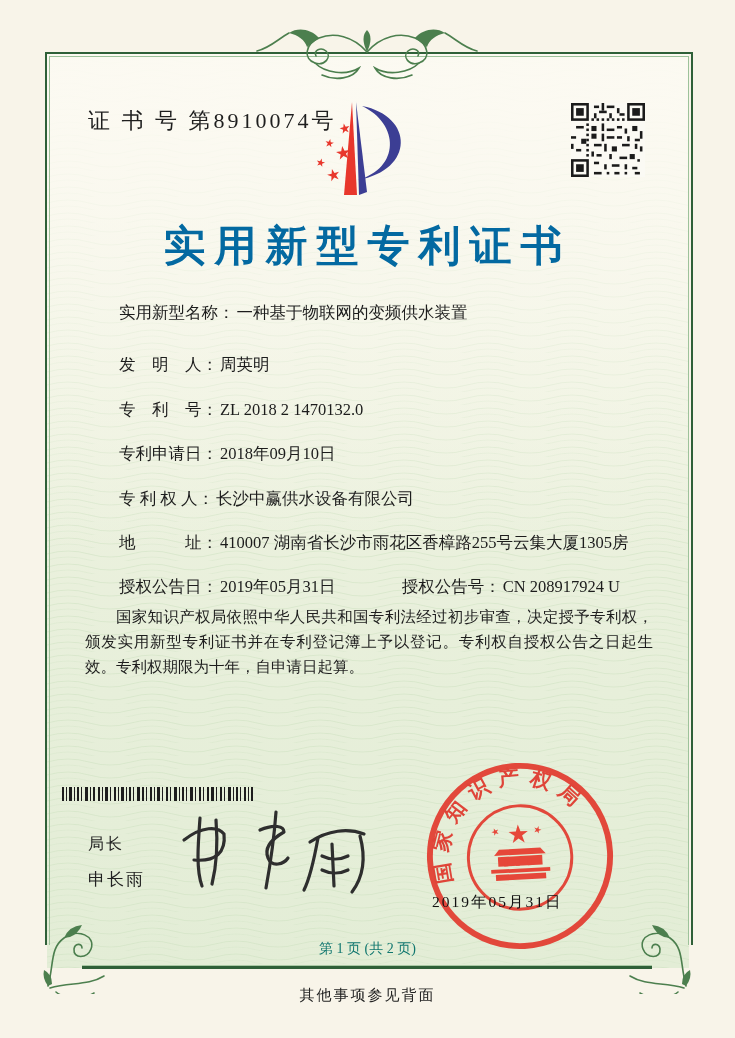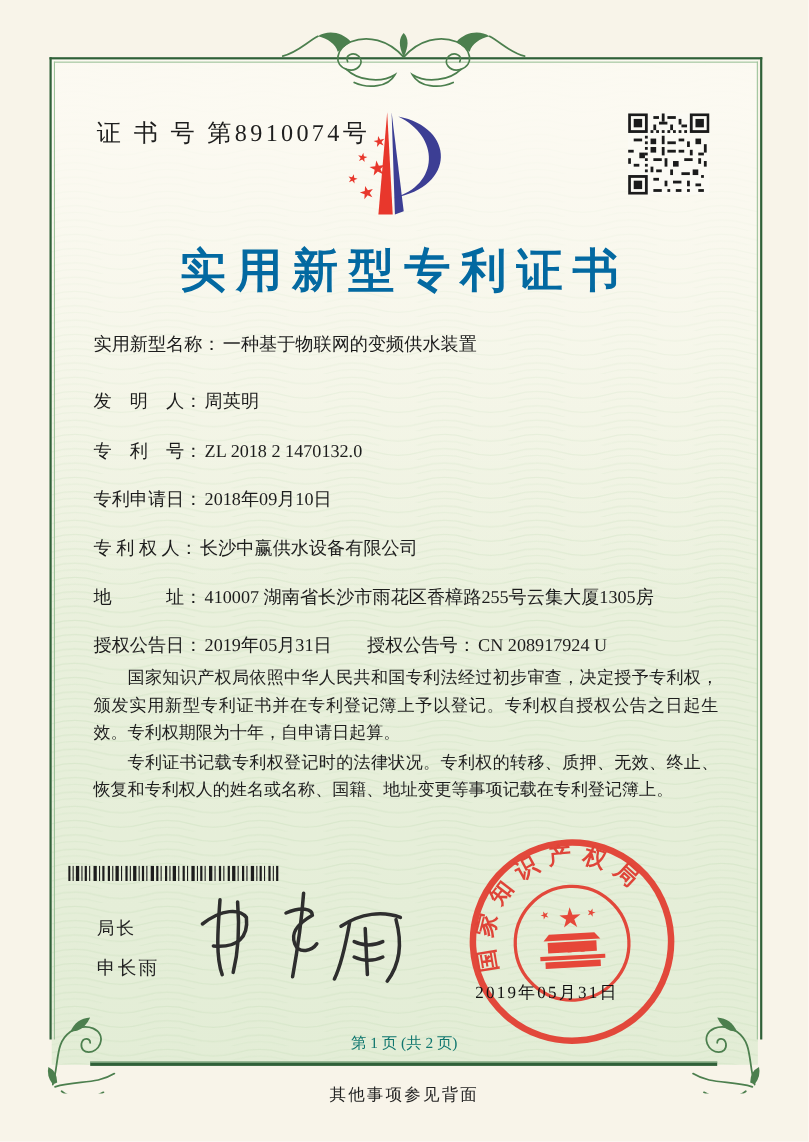--- a/index.html
+++ b/index.html
@@ -19,21 +19,21 @@
   .ornament{position:absolute;pointer-events:none;}
   .orn-green{stroke:#4c7f4e;fill:none;stroke-width:1.6;stroke-linecap:round;}
   .orn-fill{fill:#4c7f4e;stroke:none;}
   .cert-no{position:absolute;left:88px;top:106px;font-size:22px;letter-spacing:3px;color:#1e1e1e;}
   .logo{position:absolute;left:288px;top:96px;}
   .qr{position:absolute;left:571px;top:103px;}
   .title{position:absolute;left:0;top:218px;width:100%;text-align:center;
          font-size:42px;font-weight:bold;letter-spacing:9px;color:#0369a1;}
   .fields{position:absolute;left:85px;top:300px;width:575px;font-size:16.5px;color:#1c1c1c;}
   .frow{position:absolute;left:0;white-space:nowrap;}
-  .flabel{display:inline-block;min-width:93px;}
+  .flabel{display:inline-block;min-width:93px;margin-left:34px;}
   .fvalue{margin-left:2px;margin-top:12px;}
   .fpair2{position:absolute;left:285px;top:0;}
   .body-text{position:absolute;left:85px;top:604px;width:568px;font-size:15.5px;
          line-height:25px;color:#1e1e1e;text-align:justify;}
   .body-text p{margin:0 0 2px 0;text-indent:2em;}
   .barcode{position:absolute;left:62px;top:787px;}
   .sig-role{position:absolute;left:88px;top:834px;font-size:16px;letter-spacing:2px;}
   .sig-name{position:absolute;left:88px;top:868px;font-size:17px;letter-spacing:2px;}
   .signature{position:absolute;left:172px;top:800px;}
   .seal{position:absolute;left:424px;top:760px;transform:rotate(-3deg);}
@@ -216,21 +216,20 @@
     <div class="frow" style="top:276px;">
       <span class="flabel">授权公告日：</span><span class="fvalue">2019年05月31日</span>
       <span class="fpair2" style="position:static;margin-left:28px;">
         <span class="flabel" style="min-width:0;">授权公告号：</span><span class="fvalue">CN 208917924 U</span>
       </span>
     </div>
   </div>
 
   <div class="body-text">
     <p>国家知识产权局依照中华人民共和国专利法经过初步审查，决定授予专利权，颁发实用新型专利证书并在专利登记簿上予以登记。专利权自授权公告之日起生效。专利权期限为十年，自申请日起算。</p>
-    <p>专利证书记载专利权登记时的法律状况。专利权的转移、质押、无效、终止、恢复和专利权人的姓名或名称、国籍、地址变更等事项记载在专利登记簿上。</p>
   </div>
 
   <svg class="barcode" width="192" height="14">
     <g fill="#1d1d1d">
       <rect x="0" width="2" height="14"></rect>
         <rect x="4" width="1" height="14"></rect>
         <rect x="7" width="3" height="14"></rect>
         <rect x="12" width="1" height="14"></rect>
         <rect x="15" width="2" height="14"></rect>
         <rect x="19" width="1" height="14"></rect>

